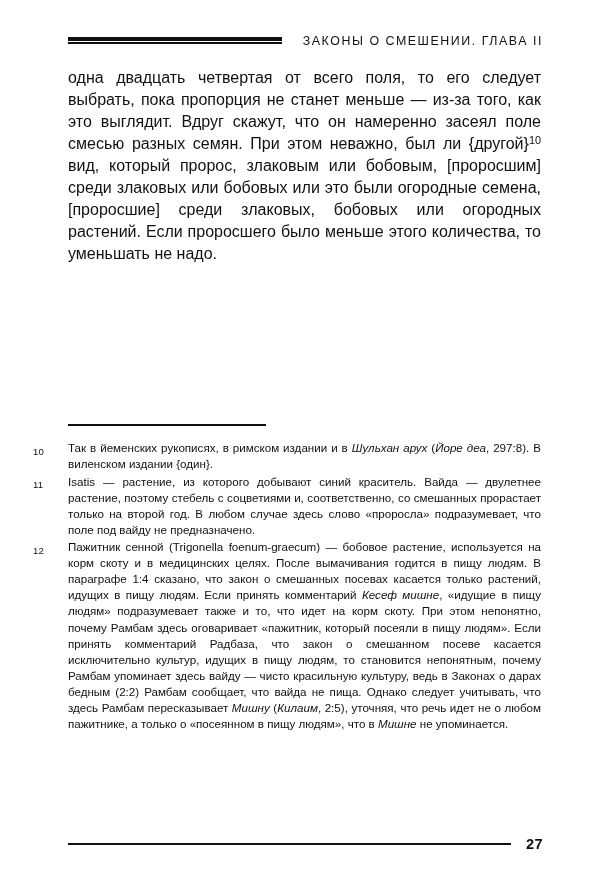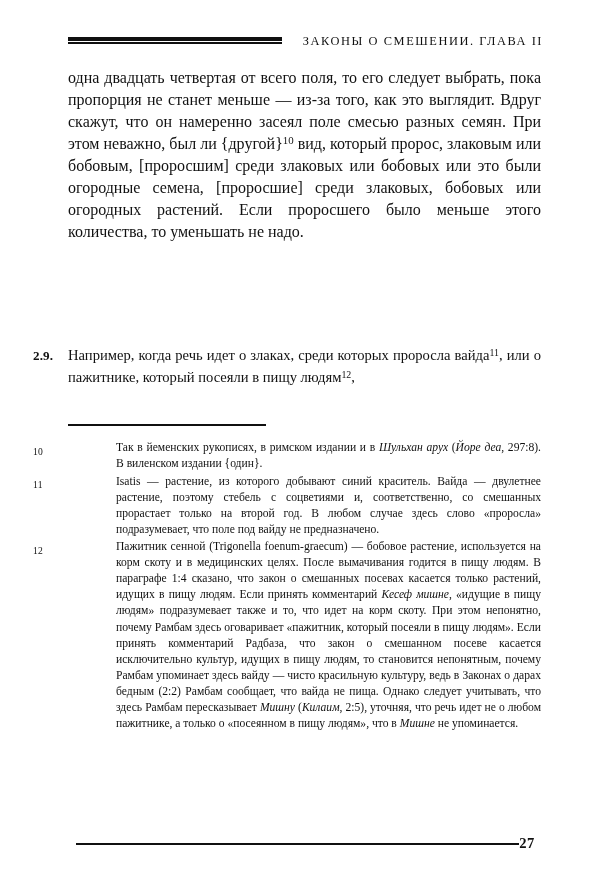--- a/index.html
+++ b/index.html
@@ -6,21 +6,21 @@
     margin: 0;
     padding: 0;
     background: #ffffff;
   }
   .page {
     position: relative;
     width: 600px;
     height: 882px;
     background: #ffffff;
     box-sizing: border-box;
-    font-family: Liberation Serif, serif;
+    font-family: Liberation Sans, sans-serif;
     color: #111111;
     overflow: hidden;
   }
 
   
   .running-head {
     position: absolute;
     top: 30px;
     left: 68px;
     right: 57px;
@@ -116,39 +116,38 @@
   .fn .fn-num {
     flex: 0 0 35px;
     font-size: 9.6px;
     padding-top: 3.5px;
     letter-spacing: 0.2px;
   }
   .fn .fn-txt {
     flex: 1 1 auto;
     text-align: justify;
     hyphens: manual;
-    margin-left: 48px;
   }
 
   i, .it { font-style: italic; }
   .sup {
     font-size: 0.68em;
     vertical-align: 0.45em;
     line-height: 0;
   }
 
   
   .footer {
     position: absolute;
     bottom: 30px;
     left: 68px;
     right: 57px;
     display: flex;
     align-items: center;
-    justify-content: center;
+    justify-content: space-between;
   }
   .foot-rule {
     flex: 0 0 auto;
     width: 443px;
     height: 2px;
     background: #101010;
   }
   .page-no {
     flex: 0 0 auto;
     font-size: 14.6px;
@@ -168,24 +167,20 @@
       <div class="thin"></div>
     </div>
     <div class="head-title">ЗАКОНЫ О СМЕШЕНИИ. ГЛАВА II</div>
   </div>
 
   <div class="body-block" id="intro-para">
     <span>одна двадцать четвертая от всего поля, то его следует выбрать, пока пропорция не станет меньше — из-за того, как это выглядит. Вдруг скажут, что он намеренно засеял поле смесью разных семян. При этом неважно, был ли {другой}</span><span class="sup">10</span><span> вид, который пророс, злаковым или бобовым, [проросшим] среди злаковых или бобовых или это были огородные семена, [проросшие] среди злаковых, бобовых или огородных растений. Если проросшего было меньше этого количества, то уменьшать не надо.</span>
   </div>
 
 
-  <div class="num-para" id="para-2-9">
-    <div class="num">2.9.</div>
-    <div class="txt"><span>Например, когда речь идет о злаках, среди которых проросла вайда</span><span class="sup">11</span><span>, или о пажитнике, который посеяли в пищу людям</span><span class="sup">12</span><span>,</span></div>
-  </div>
 
   <div class="fn-rule"></div>
 
   <div class="footnotes">
     <div class="fn">
       <div class="fn-num">10</div>
       <div class="fn-txt"><span>Так в йеменских рукописях, в римском издании и в </span><span class="it">Шульхан арух</span><span> (</span><span class="it">Йоре деа</span><span>, 297:8). В виленском издании {один}.</span></div>
     </div>
     <div class="fn">
       <div class="fn-num">11</div>

